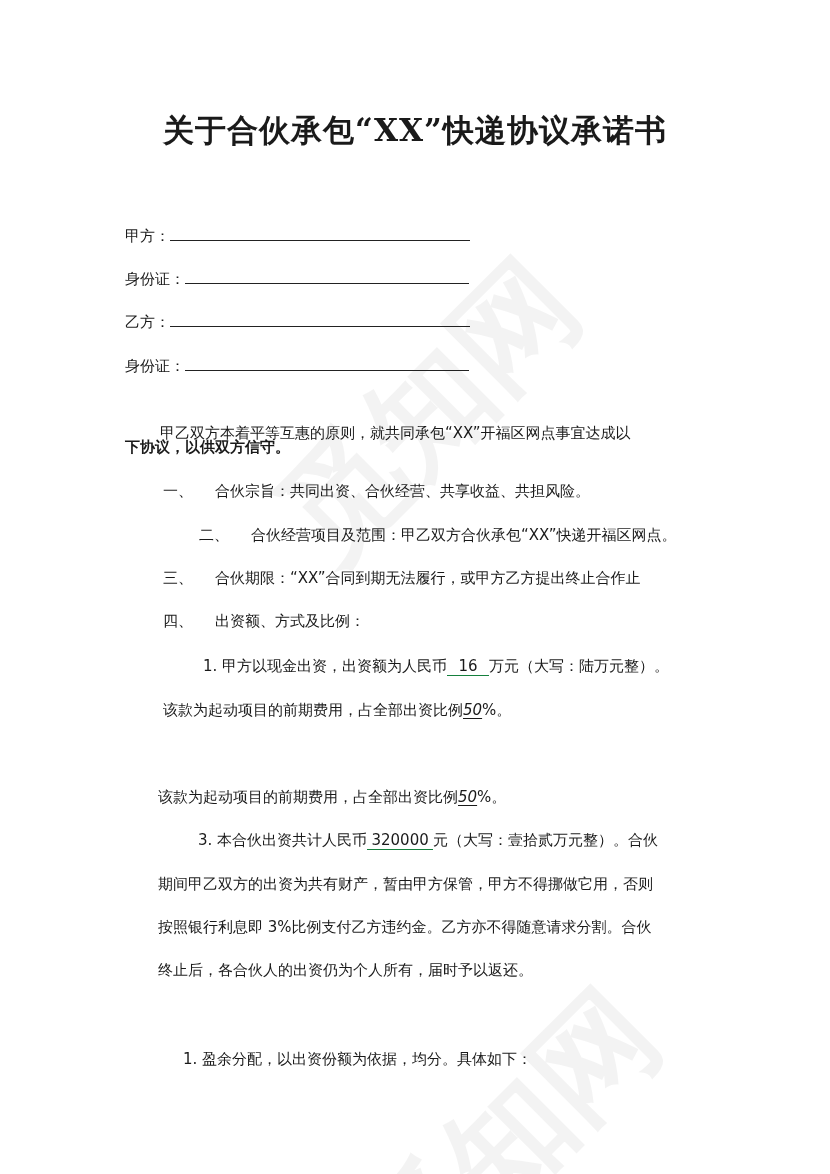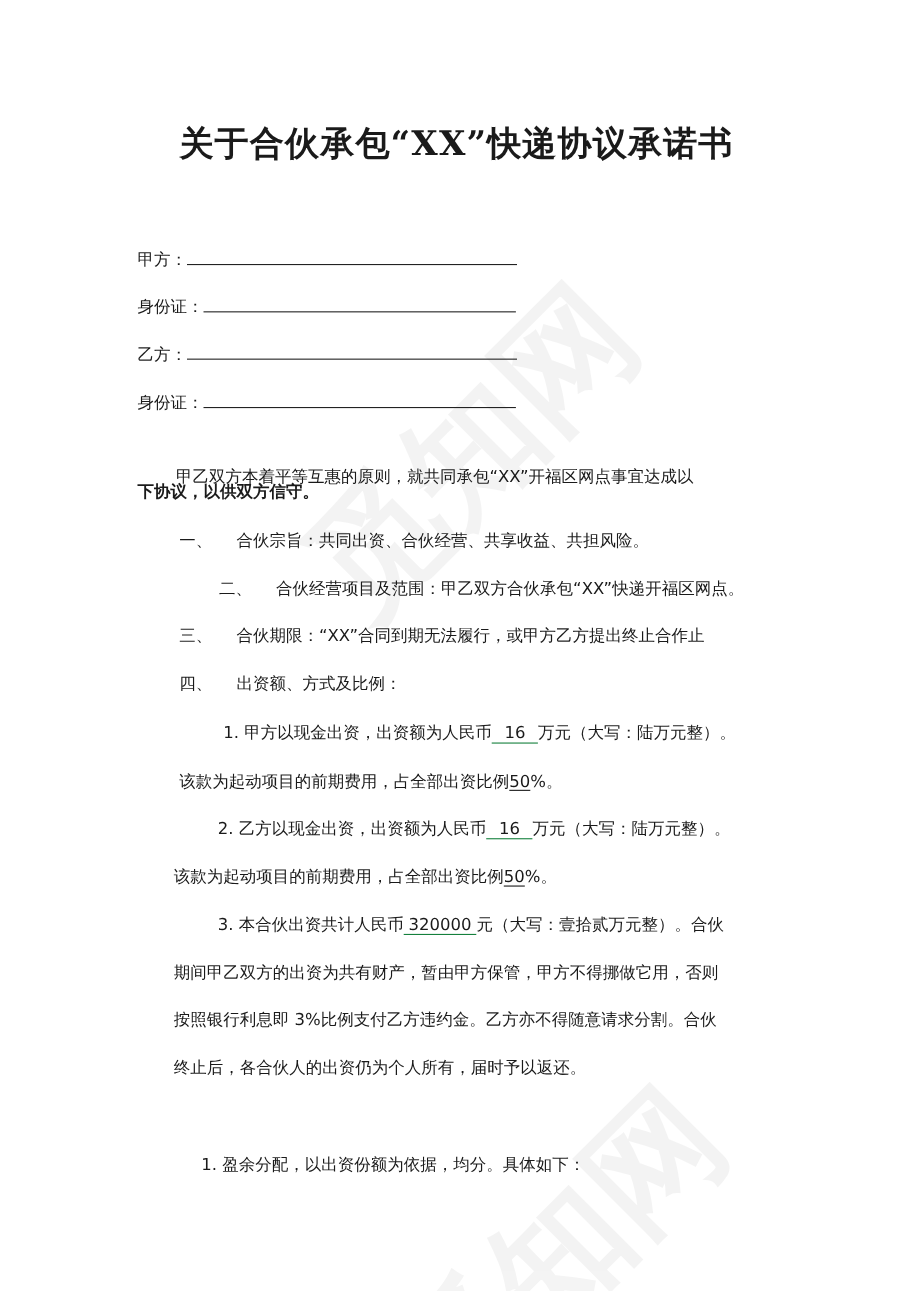--- a/index.html
+++ b/index.html
@@ -20,21 +20,21 @@
     .title {
       position: absolute; left: 0; top: 110px; width: 830px; text-align: center;
       font-size: 31px; font-weight: bold; letter-spacing: 1px;
       font-family: "DejaVu Serif", "Liberation Serif", serif;
     }
     .line {
       position: absolute; font-size: 15px; white-space: nowrap;
       font-family: "DejaVu Sans", "Liberation Sans", sans-serif;
     }
     .blank { display: inline-block; border-bottom: 1px solid #222; vertical-align: baseline; height: 18px; }
-    .u { text-decoration: underline; text-underline-offset: 3px; }
+    .u { text-decoration: underline; text-underline-offset: 3px; font-style: italic; }
     .num { display: inline-block; width: 52px; }
     .fill { display: inline-block; border-bottom: 1px solid #15803d; text-align: center; line-height: 18px; }
   </style>
 </head>
 <body>
 
 <div class="page">
 
   <div class="watermark wm1">觅知网</div>
   <div class="watermark wm2">觅知网</div>
@@ -70,23 +70,20 @@
     <span class="num">四、</span><span>出资额、方式及比例：</span>
   </div>
 
   <div class="line" style="left:203px; top:657px;">
     <span>1. 甲方以现金出资，出资额为人民币</span><span class="fill" style="width:42px;">16</span><span>万元（大写：陆万元整）。</span>
   </div>
   <div class="line" style="left:163px; top:701px;">
     <span>该款为起动项目的前期费用，占全部出资比例</span><span class="u">50</span><span>%。</span>
   </div>
 
-  <div class="line" style="left:198px; top:744px;">
-    <span>2. 乙方以现金出资，出资额为人民币</span><span class="fill" style="width:42px;">16</span><span>万元（大写：陆万元整）。</span>
-  </div>
   <div class="line" style="left:158px; top:788px;">
     <span>该款为起动项目的前期费用，占全部出资比例</span><span class="u">50</span><span>%。</span>
   </div>
 
   <div class="line" style="left:198px; top:831px;">
     <span>3. 本合伙出资共计人民币</span><span class="fill" style="width:66px;">320000</span><span>元（大写：壹拾贰万元整）。合伙</span>
   </div>
   <div class="line" style="left:158px; top:875px;">期间甲乙双方的出资为共有财产，暂由甲方保管，甲方不得挪做它用，否则</div>
   <div class="line" style="left:158px; top:918px;">按照银行利息即 3%比例支付乙方违约金。乙方亦不得随意请求分割。合伙</div>
   <div class="line" style="left:158px; top:961px;">终止后，各合伙人的出资仍为个人所有，届时予以返还。</div>

